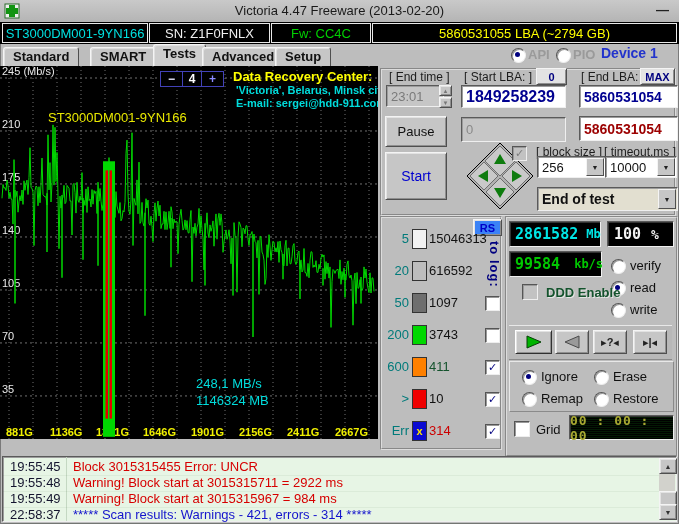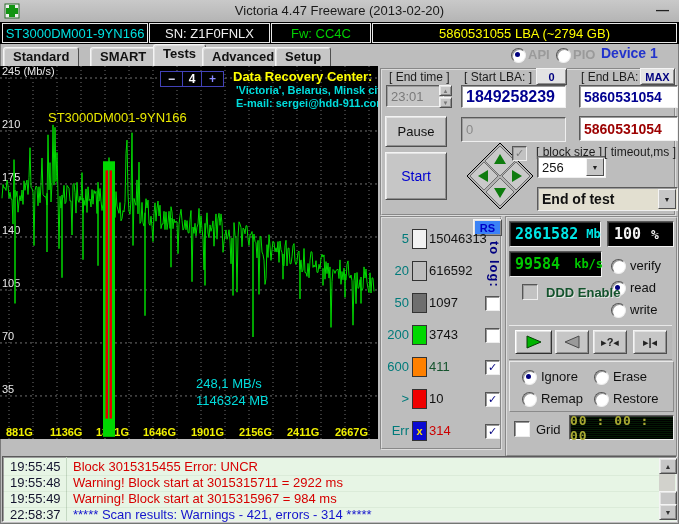--- a/index.html
+++ b/index.html
@@ -218,20 +218,24 @@
   <span class="chk on dim" style="left:512px;top:146px">
       <span class="cmark">✓</span>
     </span>
 
   <span class="lbl brkt" style="left:536px;top:145px">[ block size ]</span>
   <div class="field" style="left:537px;top:156px;width:63px;height:20px">
       <span>256</span>
     <span class="combo-arrow">▼</span>
     </div>
   <span class="lbl brkt" style="left:604px;top:145px">[ timeout,ms ]</span>
+  <div class="field" style="left:605px;top:156px;width:66px;height:20px">
+      <span>10000</span>
+    <span class="combo-arrow">▼</span>
+    </div>
   <div class="field bold" style="left:537px;top:187px;width:135px;height:22px;background:#e2dfd0;font-size:14px">
       <span>End of test</span>
     <span class="combo-arrow">▼</span>
     </div>
 
   <div class="abs etched" style="left:380px;top:216px;width:118px;height:230px"></div>
   <div class="raised btn abs" style="left:473px;top:219px;width:27px;height:15px;background:#3b82f6;color:#0000c8;font-size:11px;font-weight:bold">RS</div>
   <div class="abs" id="tolog">to log:</div>
   <div id="legend-rows">
       <div>

